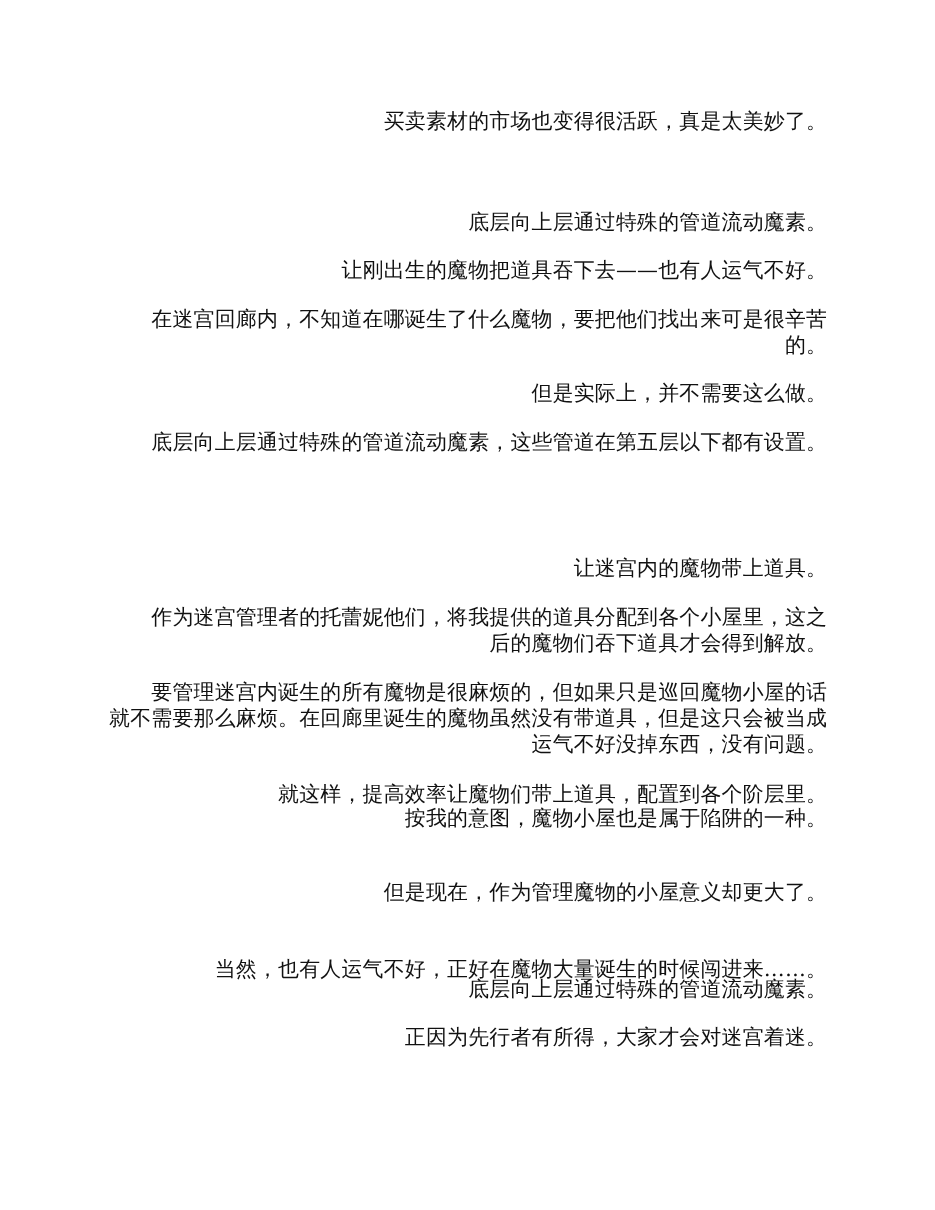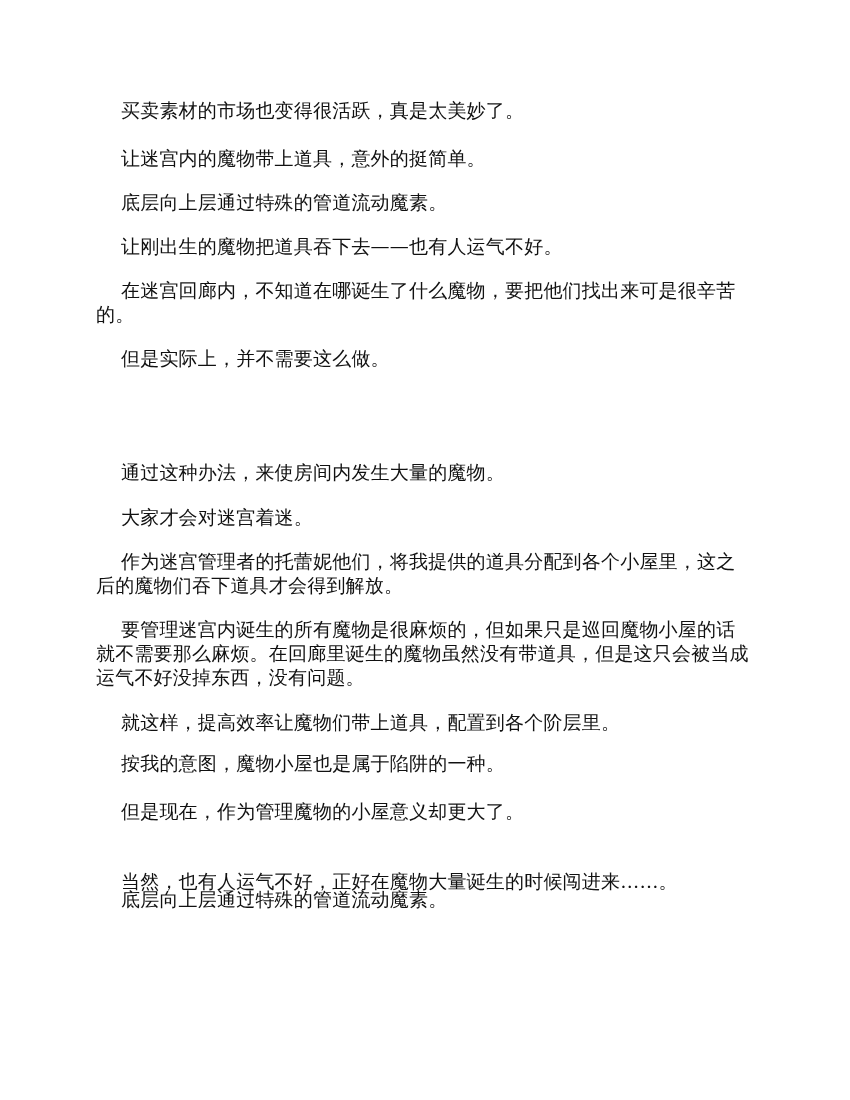--- a/index.html
+++ b/index.html
@@ -25,34 +25,35 @@
   .para {
     position: absolute;
     left: 96px;
     width: 656px;
     font-size: 19px;
     line-height: 24px;
     text-indent: 25px;
     margin: 0;
     white-space: normal;
     letter-spacing: 0.2px;
+    text-align: right;
   }
 </style>
 </head>
 <body>
 
 <div class="page">
   <p class="para" style="top:98px">买卖素材的市场也变得很活跃，真是太美妙了。</p>
-  <p class="para" style="top:146px">让迷宫内的魔物带上道具，意外的挺简单。</p>
   <p class="para" style="top:190px">底层向上层通过特殊的管道流动魔素。</p>
   <p class="para" style="top:234px">让刚出生的魔物把道具吞下去——也有人运气不好。</p>
   <p class="para" style="top:278px">在迷宫回廊内，不知道在哪诞生了什么魔物，要把他们找出来可是很辛苦的。</p>
   <p class="para" style="top:346px">但是实际上，并不需要这么做。</p>
-  <p class="para" style="top:460px">通过这种办法，来使房间内发生大量的魔物。</p>
-  <p class="para" style="top:505px">大家才会对迷宫着迷。</p>
+  <p class="para" style="top:390px">底层向上层通过特殊的管道流动魔素，这些管道在第五层以下都有设置。</p>
+  <p class="para" style="top:505px">让迷宫内的魔物带上道具。</p>
   <p class="para" style="top:549px">作为迷宫管理者的托蕾妮他们，将我提供的道具分配到各个小屋里，这之后的魔物们吞下道具才会得到解放。</p>
   <p class="para" style="top:710px">就这样，提高效率让魔物们带上道具，配置到各个阶层里。</p>
   <p class="para" style="top:617px">要管理迷宫内诞生的所有魔物是很麻烦的，但如果只是巡回魔物小屋的话就不需要那么麻烦。在回廊里诞生的魔物虽然没有带道具，但是这只会被当成运气不好没掉东西，没有问题。</p>
-  <p class="para" style="top:751px">按我的意图，魔物小屋也是属于陷阱的一种。</p>
+  <p class="para" style="top:732px">按我的意图，魔物小屋也是属于陷阱的一种。</p>
   <p class="para" style="top:799px">但是现在，作为管理魔物的小屋意义却更大了。</p>
   <p class="para" style="top:869px">当然，也有人运气不好，正好在魔物大量诞生的时候闯进来……。</p>
   <p class="para" style="top:887px">底层向上层通过特殊的管道流动魔素。</p>
+  <p class="para" style="top:931px">正因为先行者有所得，大家才会对迷宫着迷。</p>
 </div>
 
 </body></html>

